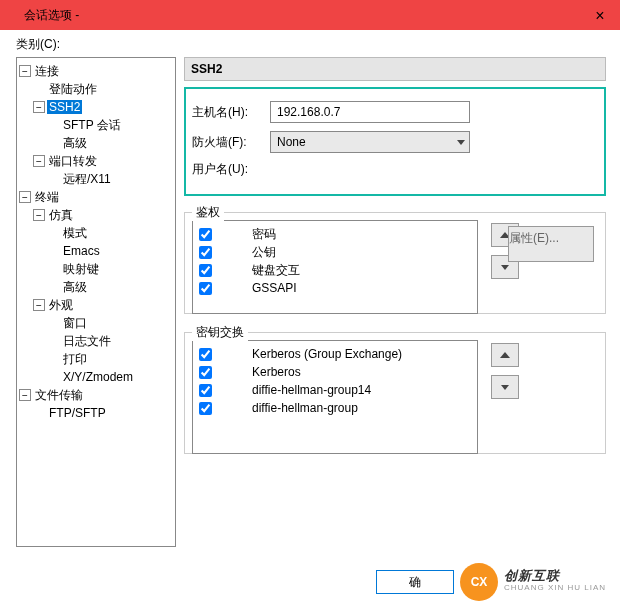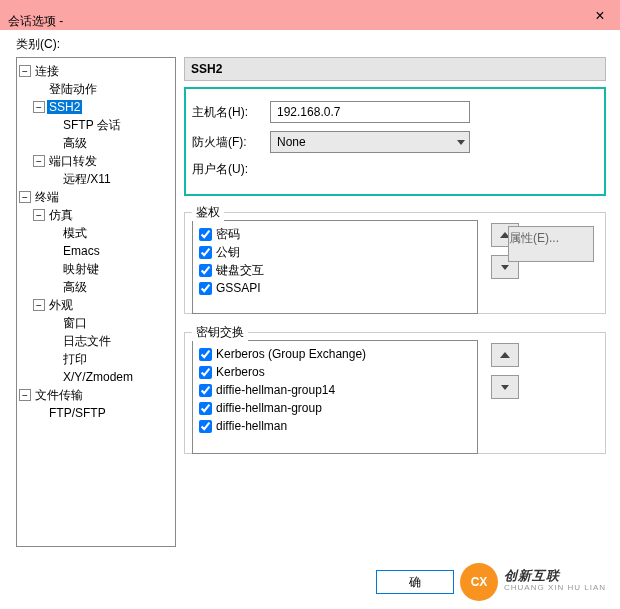--- a/index.html
+++ b/index.html
@@ -1,17 +1,17 @@
 <!DOCTYPE html>
 <html><head>
 <meta charset="utf-8">
 <style>
 * { box-sizing: border-box; font-family: "Microsoft YaHei", "SimSun", Arial, sans-serif; font-size: 12px; }
 body { margin: 0; padding: 0; width: 620px; height: 609px; background: #fff; position: relative; }
-.titlebar { height: 30px; display: flex; align-items: flex-end; padding-left: 8px; background: #fca5a5; }
+.titlebar { height: 30px; display: flex; align-items: center; padding-left: 24px; background: #ef4444; }
 .titlebar .title { font-size: 12px; }
 .titlebar .close { position: absolute; right: 10px; top: 6px; width: 20px; height: 20px; line-height: 20px; text-align: center; font-size: 16px; }
 .category-label { padding: 6px 16px 4px; }
 .content { display: flex; padding: 0 14px 0 16px; }
 .tree { width: 160px; height: 490px; border: 1px solid #888; background: #fff; overflow: hidden; padding: 4px 2px; }
 .tree-row { display: flex; align-items: center; height: 18px; white-space: nowrap; }
 .toggle { width: 12px; height: 12px; border: 1px solid #888; display: inline-flex; align-items: center; justify-content: center; margin-right: 2px; font-size: 10px; line-height: 9px; text-align: center; }
 .lbl { padding: 0 2px; display: inline-block; }
 .lbl.sel { background: #0078d7; color: #fff; }
 .right { flex: 1; padding-left: 8px; }
@@ -21,21 +21,21 @@
 .form-row .lab { width: 78px; }
 .form-row input[type=text] { height: 22px; border: 1px solid #888; padding: 0 6px; width: 200px; }
 .form-row input[type=text].short { width: 70px; }
 .form-row .select { height: 22px; border: 1px solid #888; width: 200px; display: flex; align-items: center; justify-content: space-between; padding: 0 4px 0 6px; background: #e9e9e9; }
 .down-tri { width: 0; height: 0; border-left: 4px solid transparent; border-right: 4px solid transparent; border-top: 5px solid #444; }
 .group { margin-top: 8px; position: relative; padding-top: 8px; }
 .group::before { content: ""; position: absolute; top: 8px; left: 0; right: 0; bottom: 0; border: 1px solid #ccc; }
 .group-title { position: absolute; top: 0; left: 8px; background: #fff; padding: 0 4px; z-index: 1; }
 .listbox { position: relative; border: 1px solid #888; background: #fff; margin: 8px 8px 10px 8px; height: 94px; width: 286px; padding: 4px; }
 .listbox.big { height: 114px; }
-.check-row { display: flex; align-items: center; height: 18px; }
+.check-row { display: flex; align-items: center; height: 18px; gap: 36px; }
 .check-row input { margin: 0 4px 0 2px; }
 .updown { position: absolute; right: -42px; display: flex; flex-direction: column; gap: 8px; }
 .udbtn { width: 28px; height: 24px; border: 1px solid #999; background: #e9e9e9; display: flex; align-items: center; justify-content: center; }
 .up-tri { width: 0; height: 0; border-left: 5px solid transparent; border-right: 5px solid transparent; border-bottom: 6px solid #444; }
 .group .side-btn { position: absolute; right: 12px; top: 22px; width: 86px; height: 36px; border: 1px solid #999; background: #e9e9e9; line-height: 22px; color: #666; }
 .bottom-bar { position: absolute; bottom: 8px; right: 14px; display: flex; align-items: center; gap: 6px; }
 .ok-btn { width: 78px; height: 24px; border: 1px solid #0078d7; text-align: center; line-height: 22px; }
 .logo { width: 38px; height: 38px; border-radius: 50%; background: #f7931e; color: #fff; display: flex; align-items: center; justify-content: center; font-size: 12px; font-weight: bold; }
 .logo-text { display: flex; flex-direction: column; line-height: 12px; }
 .logo-text .big { font-size: 13px; color: #333; font-weight: bold; letter-spacing: 1px; font-style: italic; }
@@ -185,24 +185,20 @@
             <span>Kerberos</span>
           </div>
         <div class="check-row">
             <input type="checkbox" checked="" style="">
             <span>diffie-hellman-group14</span>
           </div>
         <div class="check-row">
             <input type="checkbox" checked="" style="">
             <span>diffie-hellman-group</span>
           </div>
-        <div class="check-row">
-            <input type="checkbox" checked="" style="">
-            <span>diffie-hellman</span>
-          </div>
         <div class="updown" style="top:2px">
           <div class="udbtn">
               <span class="up-tri"></span>
             </div>
           <div class="udbtn">
               <span class="down-tri"></span>
             </div>
         </div>
       </div>
     </div>

